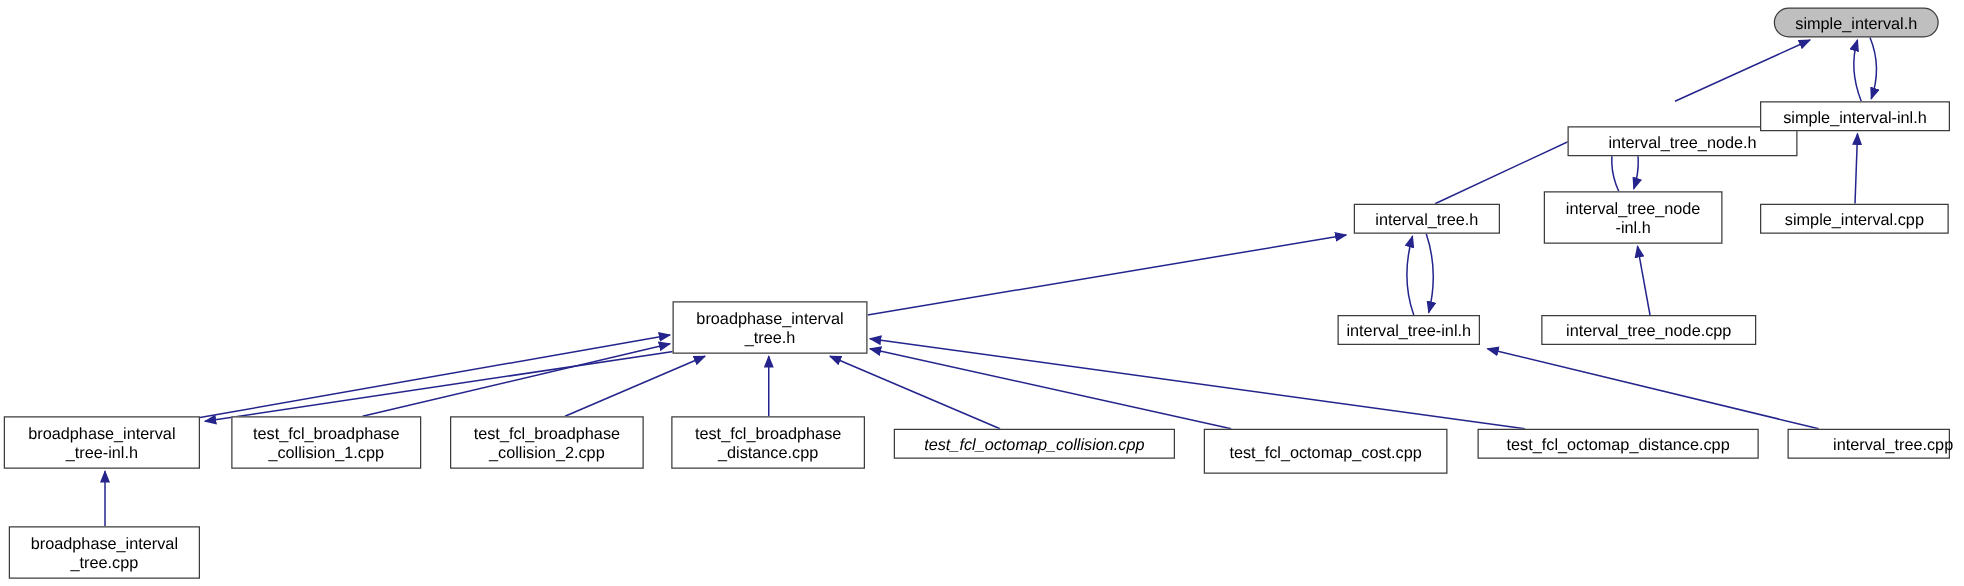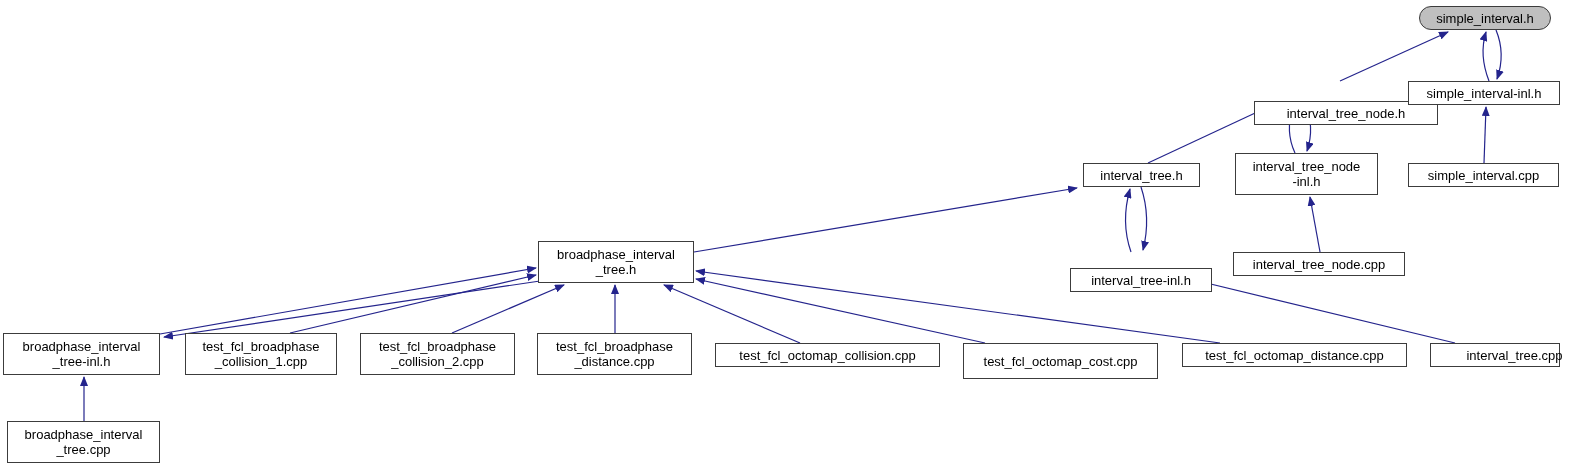--- a/index.html
+++ b/index.html
@@ -77,21 +77,21 @@
       <div class="node" style="left: 1083px; top: 163px; width: 117px; height: 24px; border-color: rgb(60, 60, 60);">
         <span>interval_tree.h</span>
       </div>
       <div class="node" style="left: 1235px; top: 153px; width: 143px; height: 42px; border-color: rgb(60, 60, 60);">
         <span>interval_tree_node</span>
         <span>-inl.h</span>
       </div>
       <div class="node" style="left: 1408px; top: 163px; width: 151px; height: 24px; border-color: rgb(60, 60, 60);">
         <span>simple_interval.cpp</span>
       </div>
-      <div class="node" style="left: 1070px; top: 268px; width: 142px; height: 24px; border-color: rgb(60, 60, 60); align-items: center;">
+      <div class="node" style="left: 1070px; top: 252px; width: 114px; height: 24px; border-color: rgb(60, 60, 60); align-items: center;">
         <span>interval_tree-inl.h</span>
       </div>
       <div class="node" style="left: 1233px; top: 252px; width: 172px; height: 24px; border-color: rgb(60, 60, 60);">
         <span>interval_tree_node.cpp</span>
       </div>
       <div class="node" style="left: 538px; top: 241px; width: 156px; height: 42px; border-color: rgb(60, 60, 60);">
         <span>broadphase_interval</span>
         <span>_tree.h</span>
       </div>
       <div class="node" style="left: 3px; top: 333px; width: 157px; height: 42px; border-color: rgb(60, 60, 60);">
@@ -103,21 +103,21 @@
         <span>_collision_1.cpp</span>
       </div>
       <div class="node" style="left: 360px; top: 333px; width: 155px; height: 42px; border-color: rgb(60, 60, 60);">
         <span>test_fcl_broadphase</span>
         <span>_collision_2.cpp</span>
       </div>
       <div class="node" style="left: 537px; top: 333px; width: 155px; height: 42px; border-color: rgb(60, 60, 60);">
         <span>test_fcl_broadphase</span>
         <span>_distance.cpp</span>
       </div>
-      <div class="node" style="left: 715px; top: 343px; width: 225px; height: 24px; border-color: rgb(60, 60, 60);">
+      <div class="node" style="left: 715px; top: 343px; width: 225px; height: 24px; border-color: rgb(60, 60, 60); font-style: italic;">
         <span>test_fcl_octomap_collision.cpp</span>
       </div>
       <div class="node" style="left: 963px; top: 343px; width: 195px; height: 36px; border-color: rgb(60, 60, 60);">
         <span>test_fcl_octomap_cost.cpp</span>
       </div>
       <div class="node" style="left: 1182px; top: 343px; width: 225px; height: 24px; border-color: rgb(60, 60, 60);">
         <span>test_fcl_octomap_distance.cpp</span>
       </div>
       <div class="node" style="left: 1430px; top: 343px; width: 130px; height: 24px; border-color: rgb(60, 60, 60); padding-left: 39px;">
         <span>interval_tree.cpp</span>

